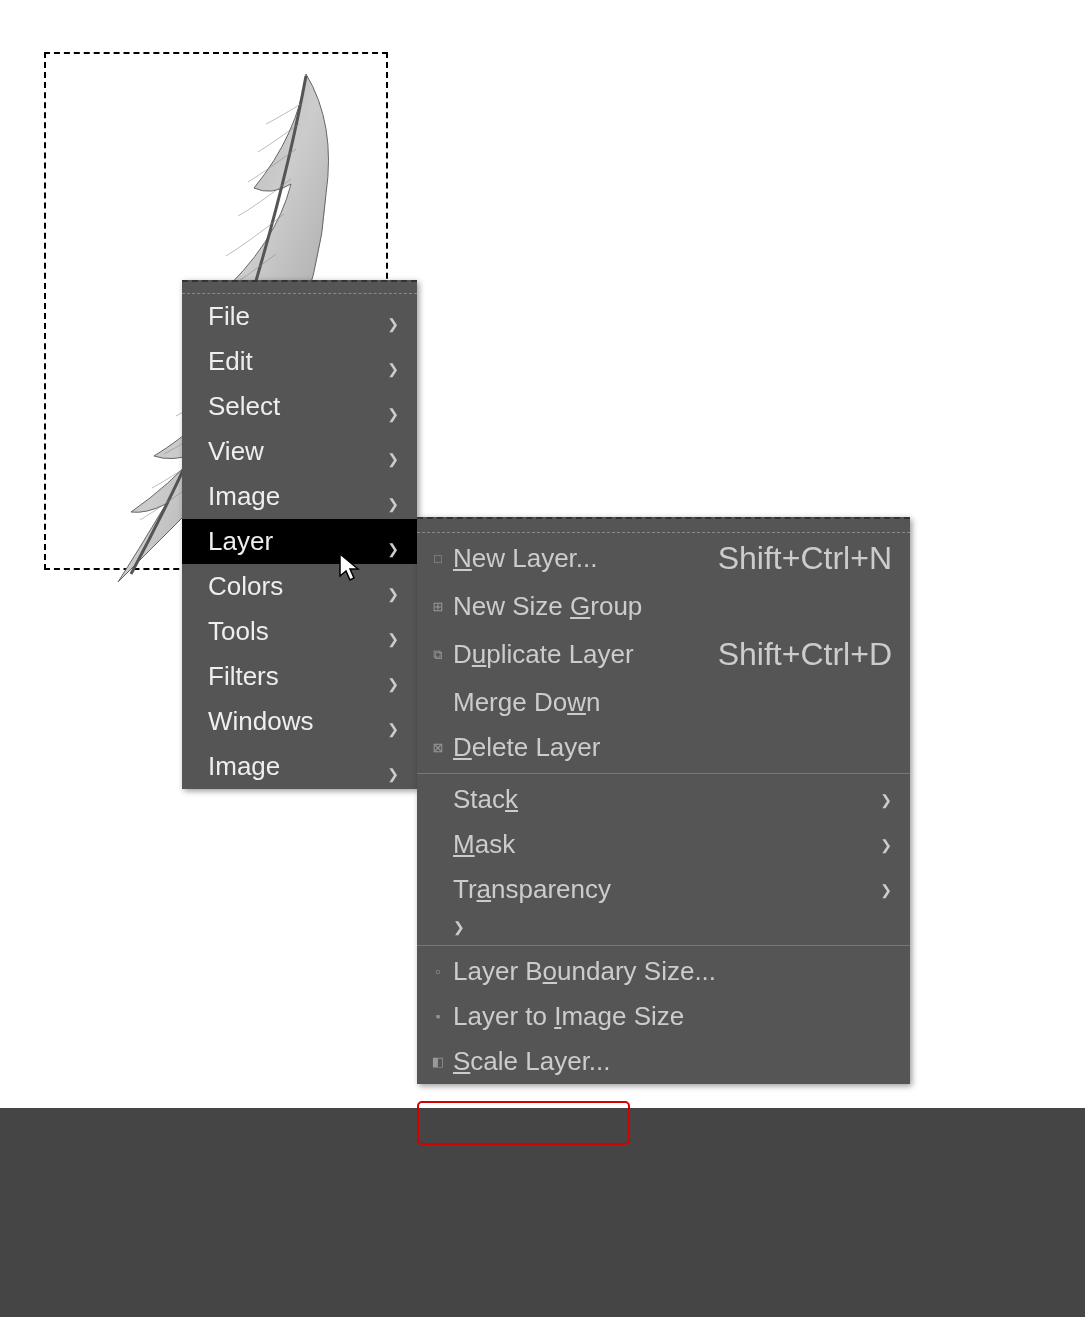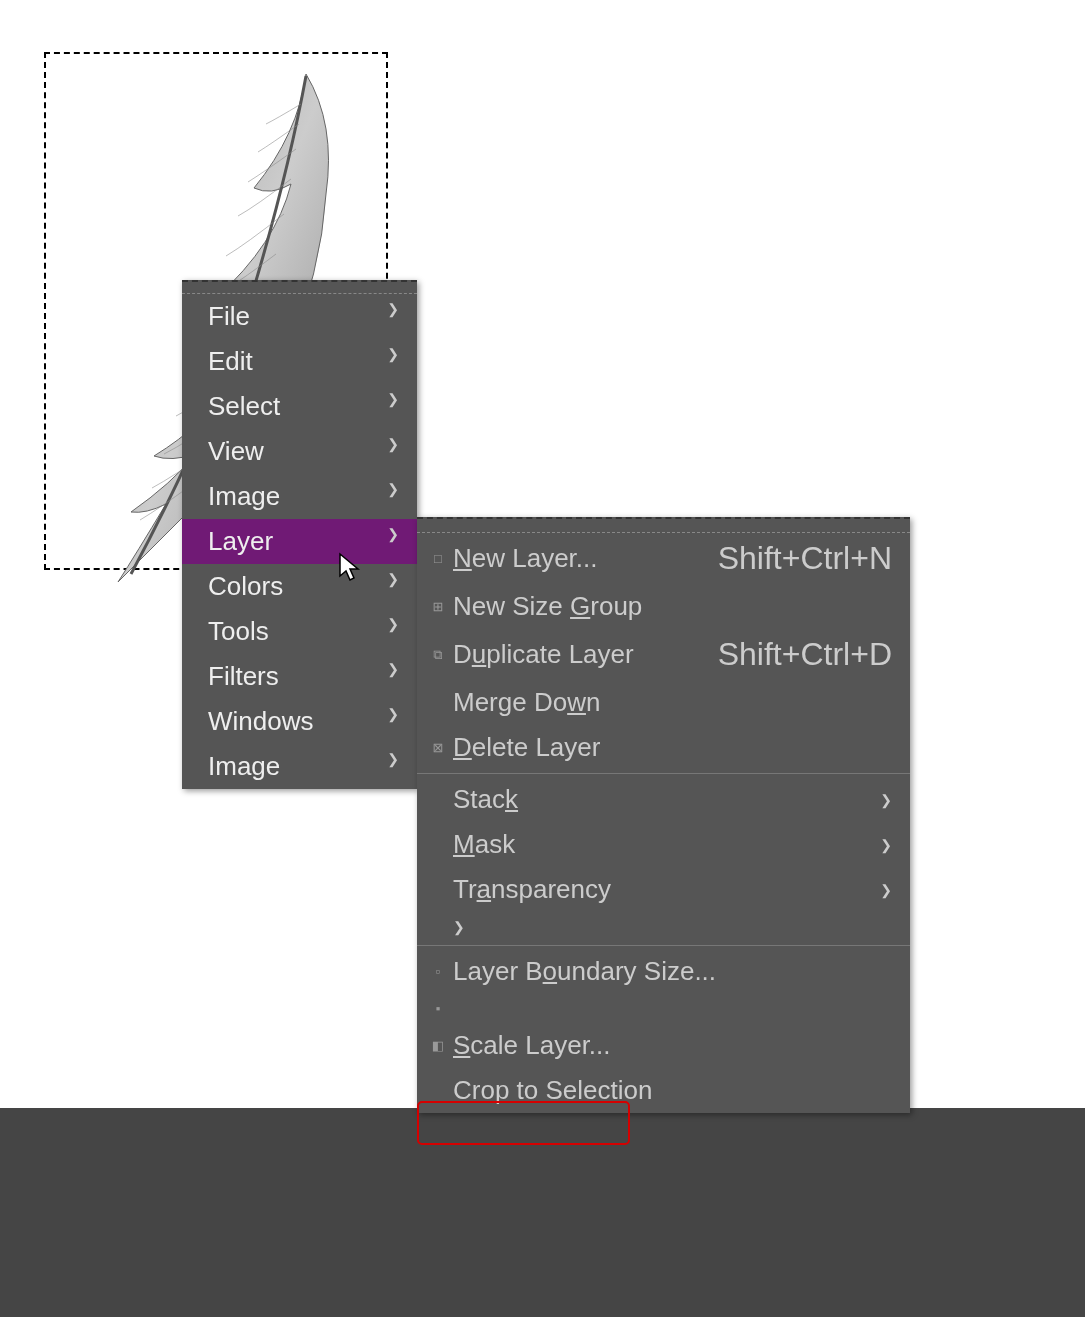--- a/index.html
+++ b/index.html
@@ -3,22 +3,22 @@
 <meta charset="utf-8">
 <style>
 *{margin:0;padding:0;box-sizing:border-box;-webkit-font-smoothing:antialiased}
 body{background:#fff;font-family:"Segoe UI",Arial,sans-serif;width:1085px;height:1317px;position:relative;overflow:hidden}
 .dark-band{position:absolute;left:0;right:0;top:1108px;bottom:0;background:#454545}
 .canvas-sel{position:absolute;left:44px;top:52px;width:344px;height:518px;border:2px dashed #000;background:#fff}
 .feather{position:absolute;left:30px;top:10px;width:300px;height:530px}
 .feather svg{width:100%;height:100%}
 .menu{position:absolute;left:182px;top:280px;width:235px;background:#555;box-shadow:2px 2px 6px rgba(0,0,0,.4)}
 .menu-top{height:14px;border-top:2px dashed #333;border-bottom:1px dashed #888;background:#555}
-.mi{display:flex;align-items:flex-start;justify-content:space-between;padding:7px 18px 7px 26px;color:#eee;font-size:26px;cursor:default}
-.mi.hl{background:#701a75}
+.mi{display:flex;align-items:flex-end;justify-content:space-between;padding:7px 18px 7px 26px;color:#eee;font-size:26px;cursor:default}
+.mi.hl{background:#000000}
 .mi .arrow{font-size:14px;color:#ccc}
 .cursor{position:absolute;left:338px;top:552px;z-index:50}
 .submenu{position:absolute;left:417px;top:517px;width:493px;background:#555;box-shadow:2px 2px 6px rgba(0,0,0,.4)}
 .sub-top{height:16px;border-top:2px dashed #333;border-bottom:1px dashed #888;background:#555}
 .smi{display:flex;align-items:center;padding:7px 18px 7px 10px;color:#ccc;font-size:26px;cursor:default;position:relative}
 .smi .ico{width:22px;display:flex;align-items:center;justify-content:center;margin-right:4px;font-size:13px;color:#999;text-align:center}
 .smi .lab{flex:1}
 .smi .sc{color:#ccc;font-size:32px}
 .smi .sarrow{font-size:14px;color:#ccc}
 .sep{height:1px;background:#777;margin:3px 0}
@@ -159,25 +159,22 @@
         <span class="ico"></span>
         <span class="sarrow">❯</span>
       </div>
       <div class="sep"></div>
       <div class="smi">
         <span class="ico">▫</span>
         <span class="lab"><span>Layer B</span><span class="u">o</span><span>undary Size...</span></span>
       </div>
       <div class="smi">
         <span class="ico">▪</span>
+        <span class="lab"><span>Layer to </span><span class="u">I</span><span>mage Size</span></span>
       </div>
       <div class="smi">
         <span class="ico">◧</span>
         <span class="lab"><span></span><span class="u">S</span><span>cale Layer...</span></span>
-      </div>
-      <div class="smi">
-        <span class="ico"></span>
-        <span class="lab"><span></span><span class="u">C</span><span>rop to Selection</span></span>
       </div>
     </div>
 </div>
 
 <div class="redbox"></div>
 
 </body></html>

